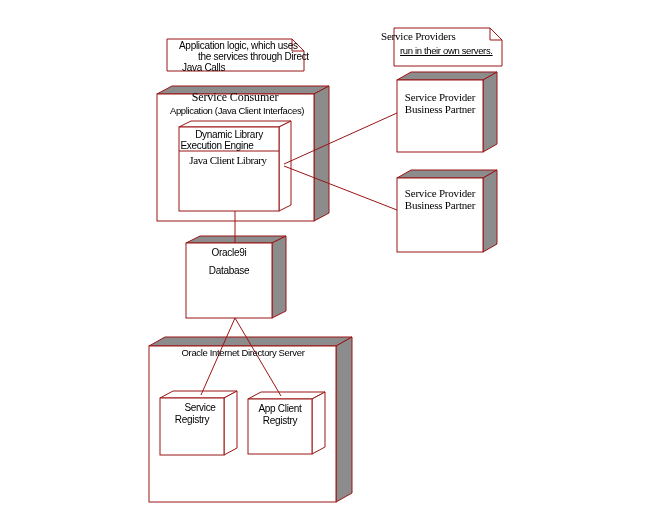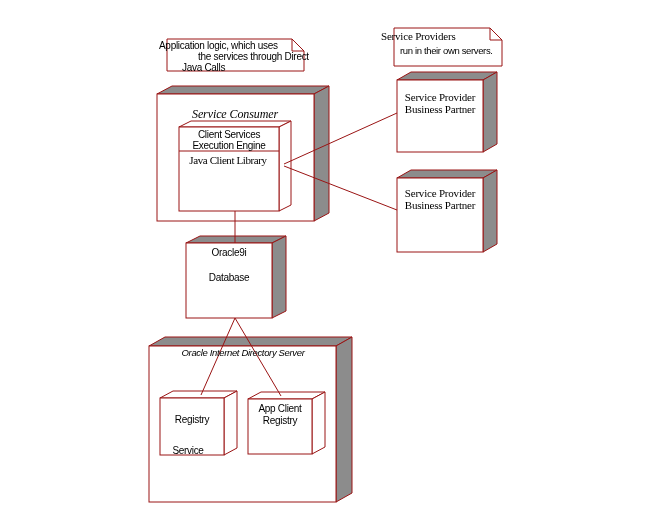--- a/index.html
+++ b/index.html
@@ -83,43 +83,44 @@
       <path class="note-shape" d="M167,39 L292,39 L304,51 L304,71 L167,71 Z"></path>
       <path class="edge" d="M292,39 L292,51 L304,51"></path>
     </g>
 
     <g>
       <path class="note-shape" d="M394,28 L490,28 L502,40 L502,66 L394,66 Z"></path>
       <path class="edge" d="M490,28 L490,40 L502,40"></path>
     </g>
   </svg>
 
-  <div class="t sans" style="left:159px;top:40px;">Application logic, which uses</div>
+  <div class="t sans" style="left:179px;top:40px;">Application logic, which uses</div>
   <div class="t sans" style="left:171px;top:51px;margin-left:27px;">the services through Direct</div>
   <div class="t sans" style="left:171px;top:62px;margin-left:11px;">Java Calls</div>
 
   <div class="t serif" style="left:381px;top:30px;">Service Providers</div>
-  <div class="t sans-sm" style="left:400px;top:46px;">run in their own servers.</div>
+  <div class="t sans-sm" style="left:400px;top:46px;text-decoration:underline;">run in their own servers.</div>
 
-  <div class="t serif-lg ctr" style="left:235px;top:108px;font-style:italic;">Service Consumer</div>
+  <div class="t serif-lg ctr" style="left:235px;top:91px;">Service Consumer</div>
+  <div class="t sans-sm ctr" style="left:237px;top:106px;">Application (Java Client Interfaces)</div>
 
-  <div class="t sans ctr" style="left:229px;top:129px;">Client Services</div>
-  <div class="t sans ctr" style="left:229px;top:140px;">Execution Engine</div>
+  <div class="t sans ctr" style="left:229px;top:129px;">Dynamic Library</div>
+  <div class="t sans ctr" style="left:217px;top:140px;">Execution Engine</div>
   <div class="t serif ctr" style="left:228px;top:154px;letter-spacing:-0.4px;">Java Client Library</div>
 
   <div class="t serif ctr" style="left:440px;top:91px;">Service Provider</div>
   <div class="t serif ctr" style="left:440px;top:103px;">Business Partner</div>
 
   <div class="t serif ctr" style="left:440px;top:187px;">Service Provider</div>
   <div class="t serif ctr" style="left:440px;top:199px;">Business Partner</div>
 
   <div class="t sans ctr" style="left:229px;top:247px;">Oracle9i</div>
-  <div class="t sans ctr" style="left:229px;top:272px;">Database</div>
+  <div class="t sans ctr" style="left:229px;top:265px;">Database</div>
 
-  <div class="t sans-sm ctr" style="left:243px;top:348px;font-style:italic;">Oracle Internet Directory Server</div>
+  <div class="t sans-sm ctr" style="left:243px;top:348px;">Oracle Internet Directory Server</div>
 
-  <div class="t sans ctr" style="left:188px;top:402px;margin-top:43px;">Service</div>
+  <div class="t sans ctr" style="left:200px;top:402px;">Service</div>
   <div class="t sans ctr" style="left:192px;top:414px;">Registry</div>
 
   <div class="t sans ctr" style="left:280px;top:403px;">App Client</div>
   <div class="t sans ctr" style="left:280px;top:415px;">Registry</div>
 
 </div>
 
 </body></html>

